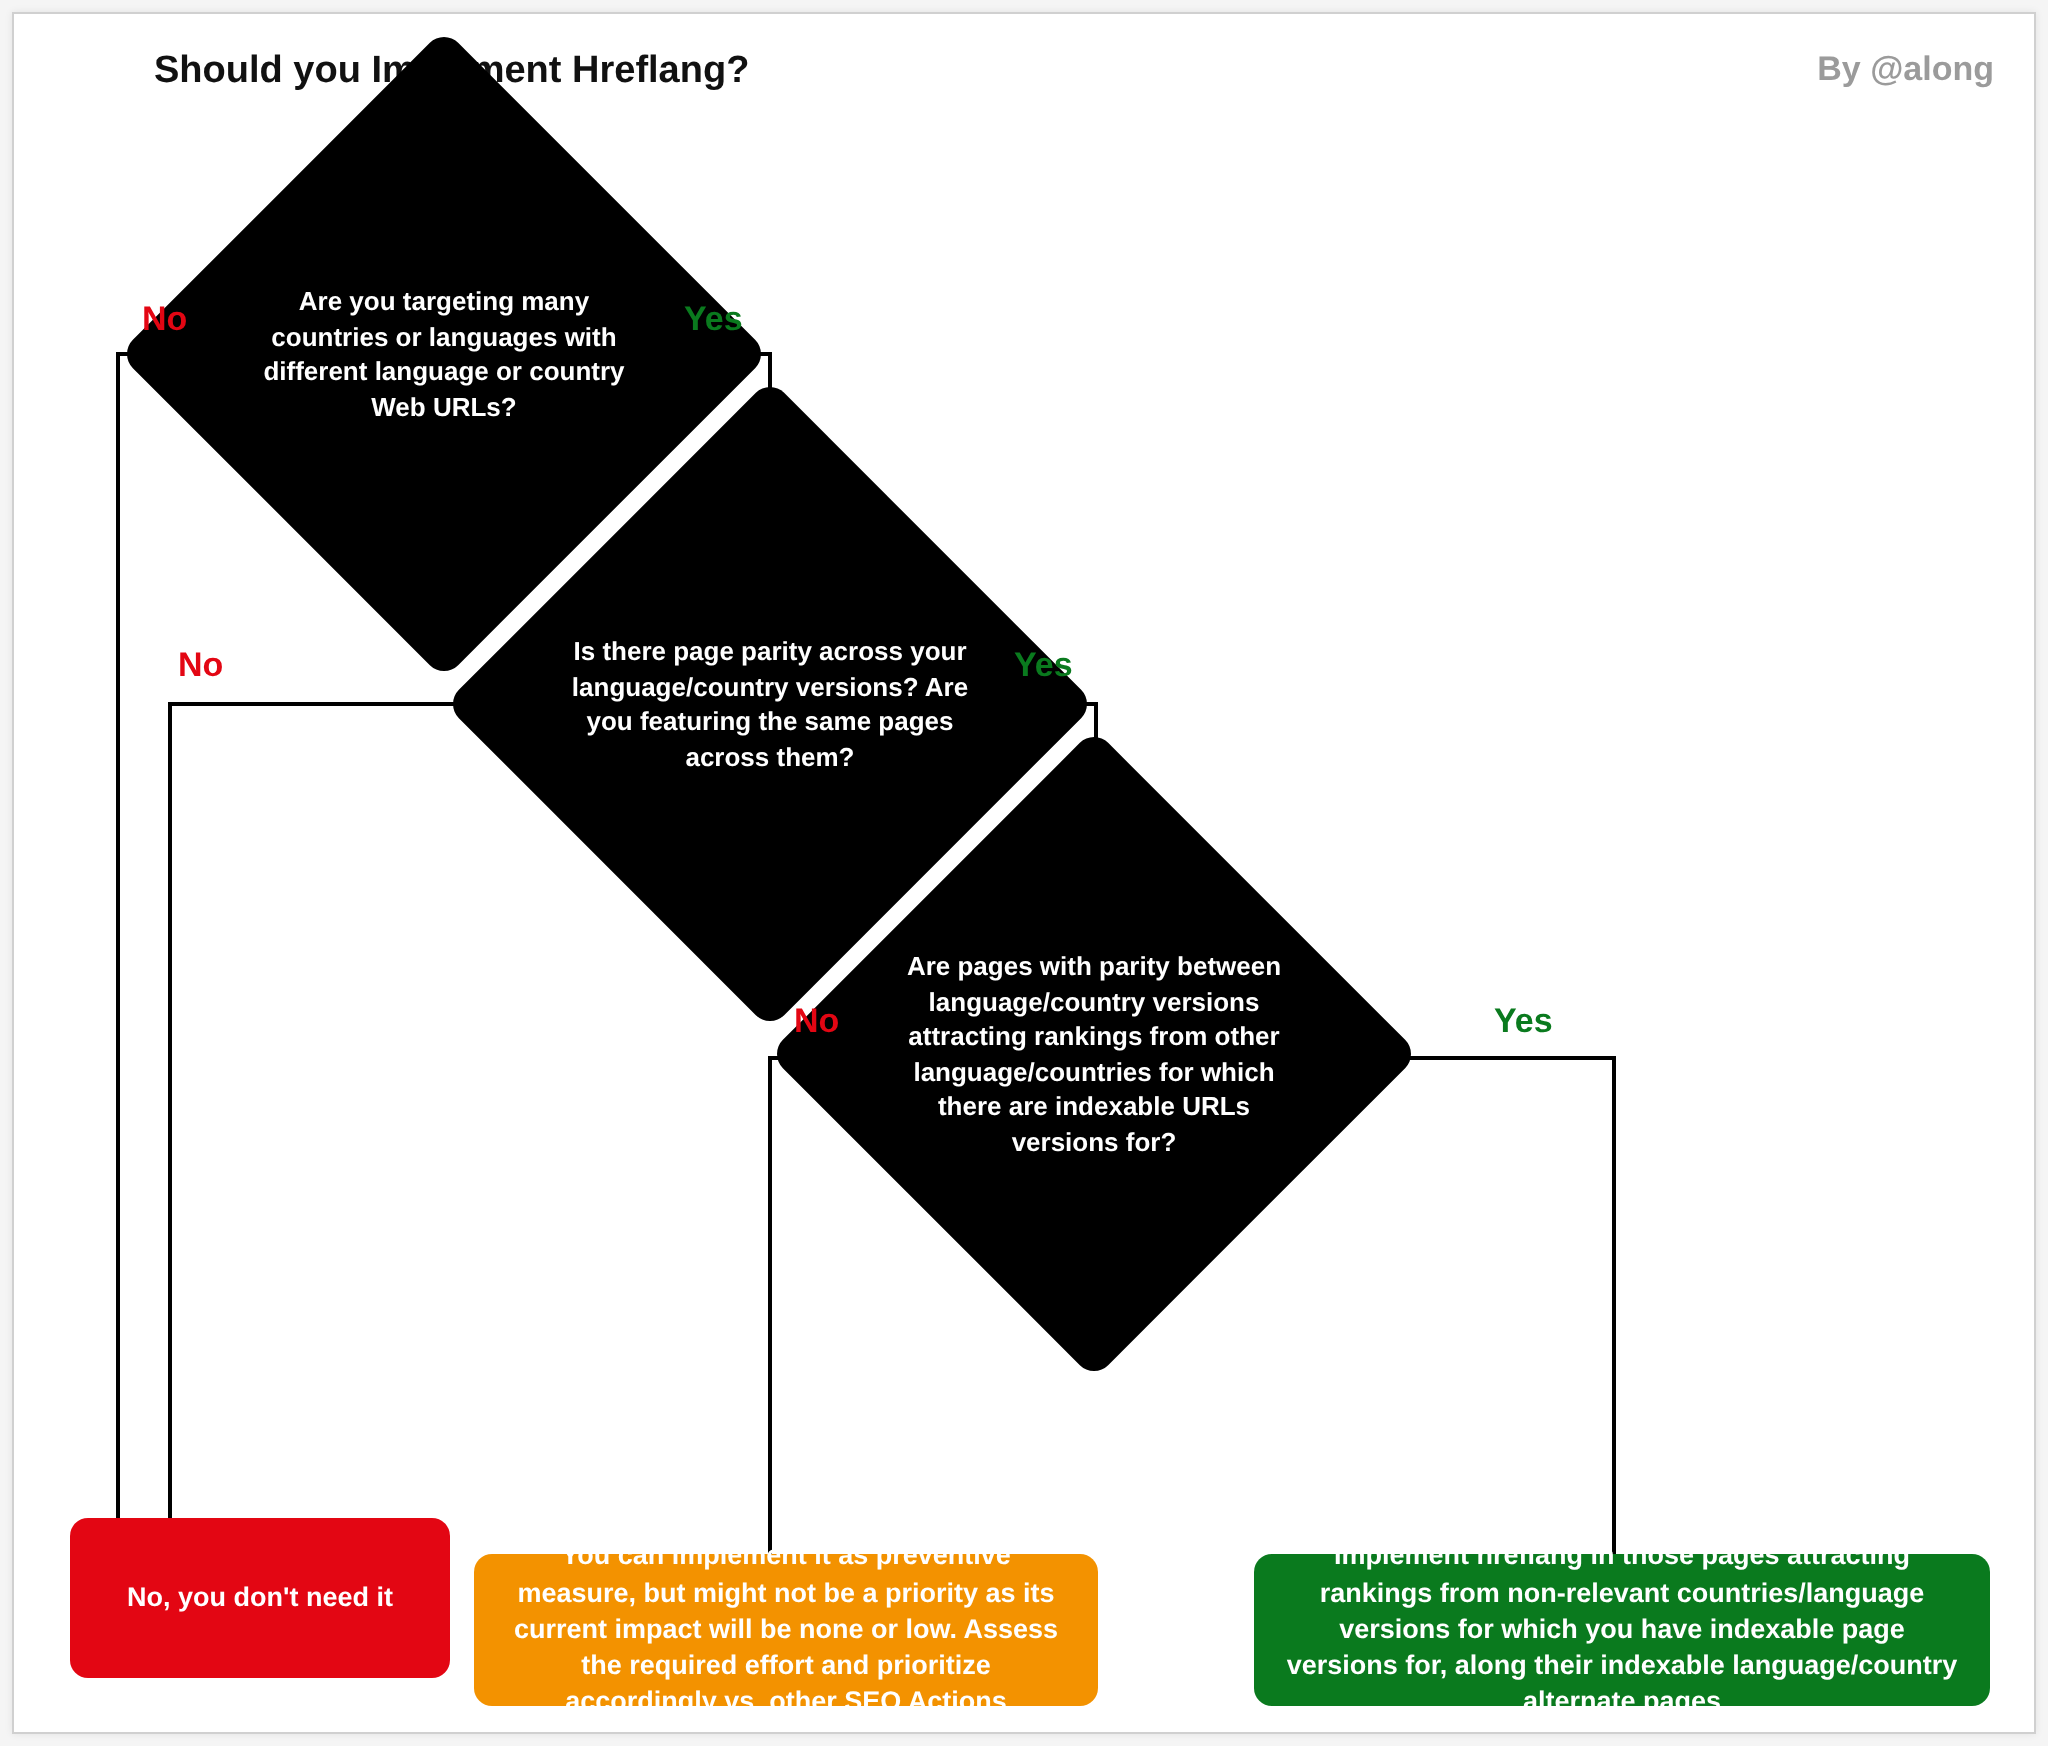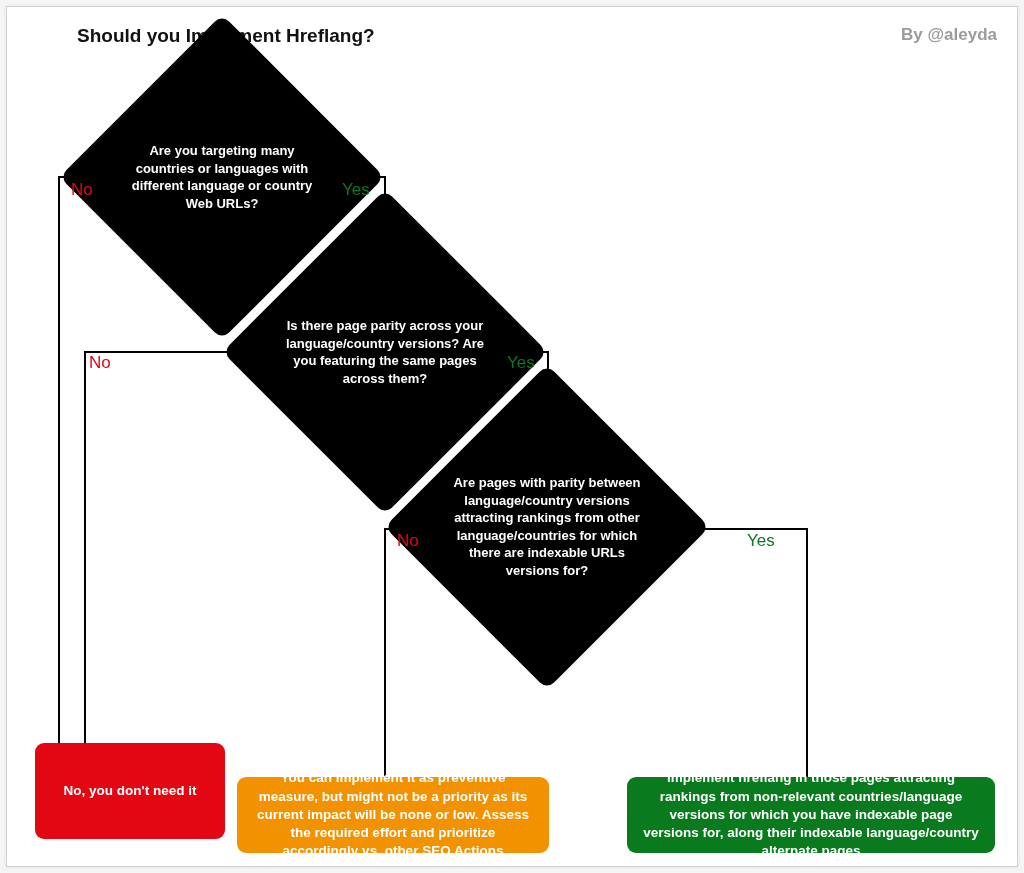--- a/index.html
+++ b/index.html
@@ -55,22 +55,21 @@
     transform: translate(-50%, -50%) rotate(-45deg);
     color: #fff;
     font-size: 13px;
     font-weight: 700;
     text-align: center;
     line-height: 1.35;
   }
   .label {
     position: absolute;
     font-size: 17px;
-    font-weight: 400;
-    margin-top: 30px;
+    font-weight: 700;
   }
   .no  { color: #e30613; }
   .yes { color: #0a7a1e; text-align: right; }
 
   .result {
     position: absolute;
     border-radius: 9px;
     color: #fff;
     font-size: 13.5px;
     font-weight: 700;
@@ -84,21 +83,21 @@
   .result.red    { background: #e30613; }
   .result.orange { background: #f39200; }
   .result.green  { background: #0a7a1e; }
 </style>
 </head>
 <body>
 
 <div class="frame">
 
   <div class="title">Should you Implement Hreflang?</div>
-  <div class="byline">By @aleyda</div>
+  <div class="byline">By @along</div>
 
   <svg class="canvas">
     <g stroke="#000" stroke-width="2" fill="none">
 
       <line x1="215" y1="40" x2="215" y2="55"></line>
 
       <polyline points="98,170 52,170 52,770"></polyline>
 
       <polyline points="332,170 378,170 378,230"></polyline>
 
@@ -124,17 +123,17 @@
 
   <div class="label no" style="left:64px; top:143px;">No</div>
   <div class="label yes" style="left:335px; top:143px;">Yes</div>
 
   <div class="label no" style="left:82px; top:316px;">No</div>
   <div class="label yes" style="left:500px; top:316px;">Yes</div>
 
   <div class="label no" style="left:390px; top:494px;">No</div>
   <div class="label yes" style="left:740px; top:494px;">Yes</div>
 
-  <div class="result red" style="left:28px;  top:736px; width:190px; height:96px;">No, you don't need it</div>
+  <div class="result red" style="left:28px;  top:752px; width:190px; height:80px;">No, you don't need it</div>
   <div class="result orange" style="left:230px; top:770px; width:312px; height:76px;">You can implement it as preventive measure, but might not be a priority as its current impact will be none or low. Assess the required effort and prioritize accordingly vs. other SEO Actions</div>
   <div class="result green" style="left:620px; top:770px; width:368px; height:76px;">Implement hreflang in those pages attracting rankings from non-relevant countries/language versions for which you have indexable page versions for, along their indexable language/country alternate pages</div>
 
 </div>
 
 </body></html>

